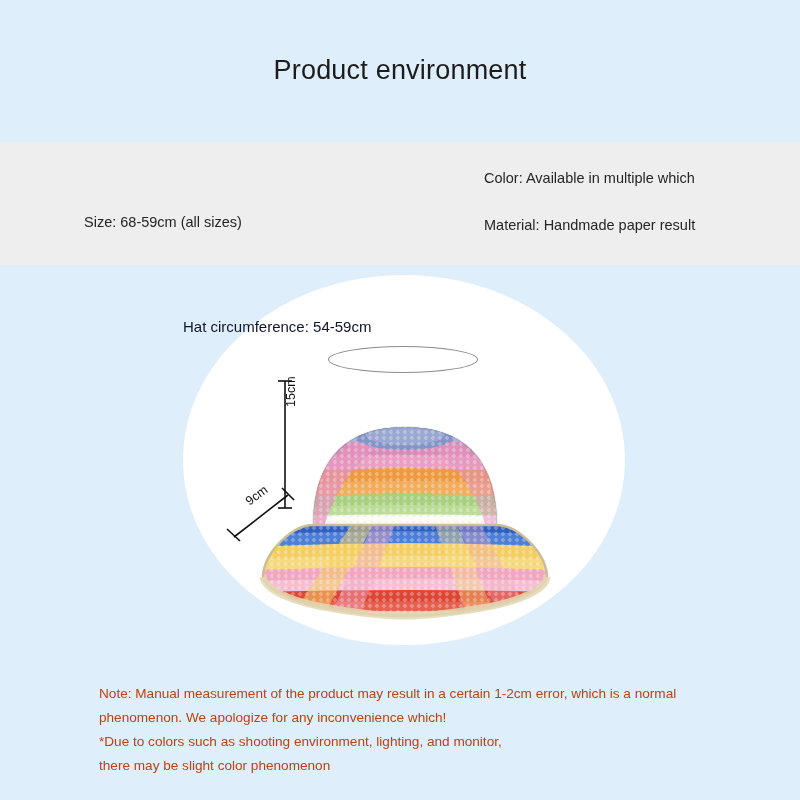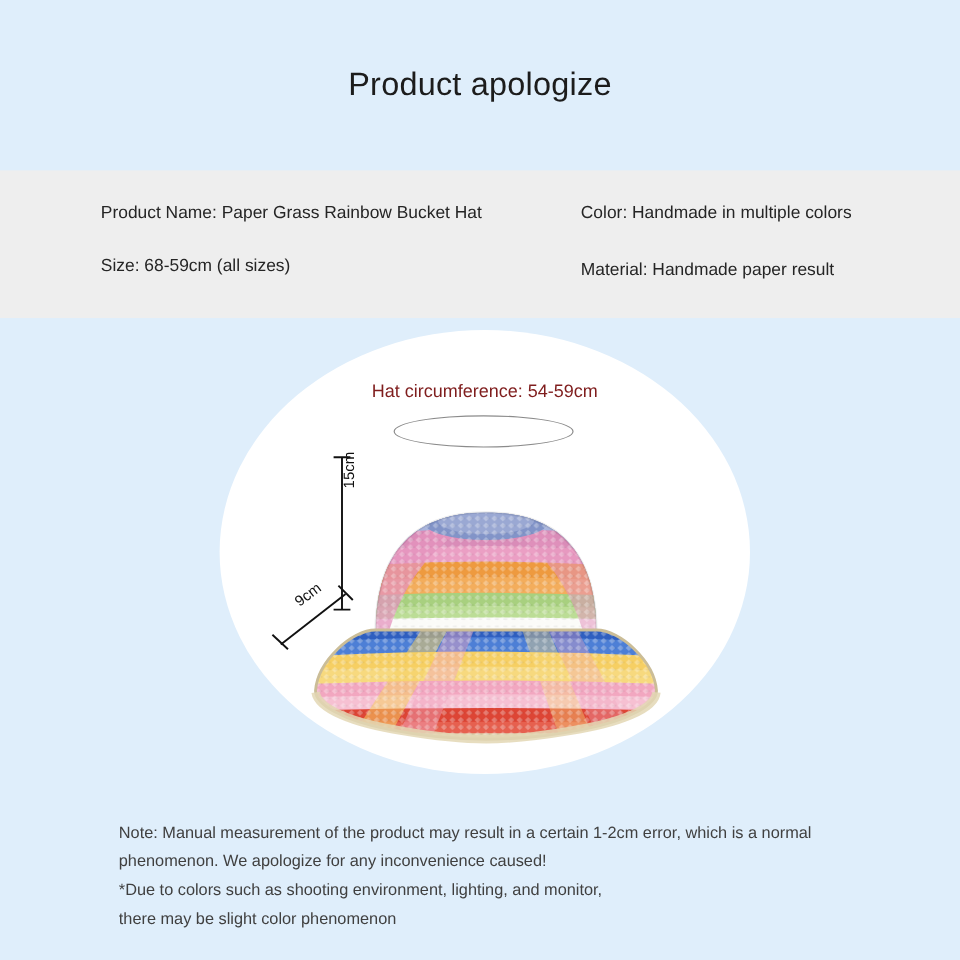--- a/index.html
+++ b/index.html
@@ -79,23 +79,23 @@
     width: 442px;
     height: 370px;
     background: #ffffff;
     border-radius: 50%;
   }
   .circumference-label {
     position: absolute;
     left: 183px;
     top: 53px;
     width: 442px;
-    text-align: center;
+    text-align: left;
     font-size: 15px;
-    color: #7f1d1d;
+    color: #0f172a;
     white-space: nowrap;
   }
   .head-ellipse {
     position: absolute;
     left: 328px;
     top: 81px;
     width: 150px;
     height: 27px;
     border: 1.3px solid #8b8b8b;
     border-radius: 50%;
@@ -139,38 +139,37 @@
 
   
   .note-block {
     position: absolute;
     left: 99px;
     top: 682px;
     width: 640px;
   }
   .note-line {
     font-size: 13.6px;
-    color: #404040;
+    color: #c2410c;
     line-height: 24px;
     white-space: nowrap;
   }
 </style>
 </head>
 <body>
 
 <div id="page">
 
   <div class="header">
-    <div class="page-title">Product apologize</div>
+    <div class="page-title">Product environment</div>
   </div>
 
   <div class="spec-panel"></div>
-  <div class="spec-cell spec-name">Product Name: Paper Grass Rainbow Bucket Hat</div>
   <div class="spec-cell spec-size">Size: 68-59cm (all sizes)</div>
-  <div class="spec-cell spec-color">Color: Handmade in multiple colors</div>
+  <div class="spec-cell spec-color">Color: Available in multiple which</div>
   <div class="spec-cell spec-material">Material: Handmade paper result</div>
 
   <div class="illustration">
 
     <div class="white-disc"></div>
 
     <div class="circumference-label">Hat circumference: 54-59cm</div>
 
     <div class="head-ellipse"></div>
 
@@ -267,18 +266,18 @@
       <line x1="12" y1="54" x2="66" y2="12" stroke="#111" stroke-width="1.6"></line>
       <line x1="5" y1="46" x2="18" y2="58" stroke="#111" stroke-width="1.6"></line>
       <line x1="60" y1="5" x2="72" y2="17" stroke="#111" stroke-width="1.6"></line>
     </svg>
     <div class="dim-label dim-9-label">9cm</div>
 
   </div>
 
   <div class="note-block">
     <div class="note-line">Note: Manual measurement of the product may result in a certain 1-2cm error, which is a normal</div>
-    <div class="note-line">phenomenon. We apologize for any inconvenience caused!</div>
+    <div class="note-line">phenomenon. We apologize for any inconvenience which!</div>
     <div class="note-line">*Due to colors such as shooting environment, lighting, and monitor,</div>
     <div class="note-line">there may be slight color phenomenon</div>
   </div>
 
 </div>
 
 </body></html>

